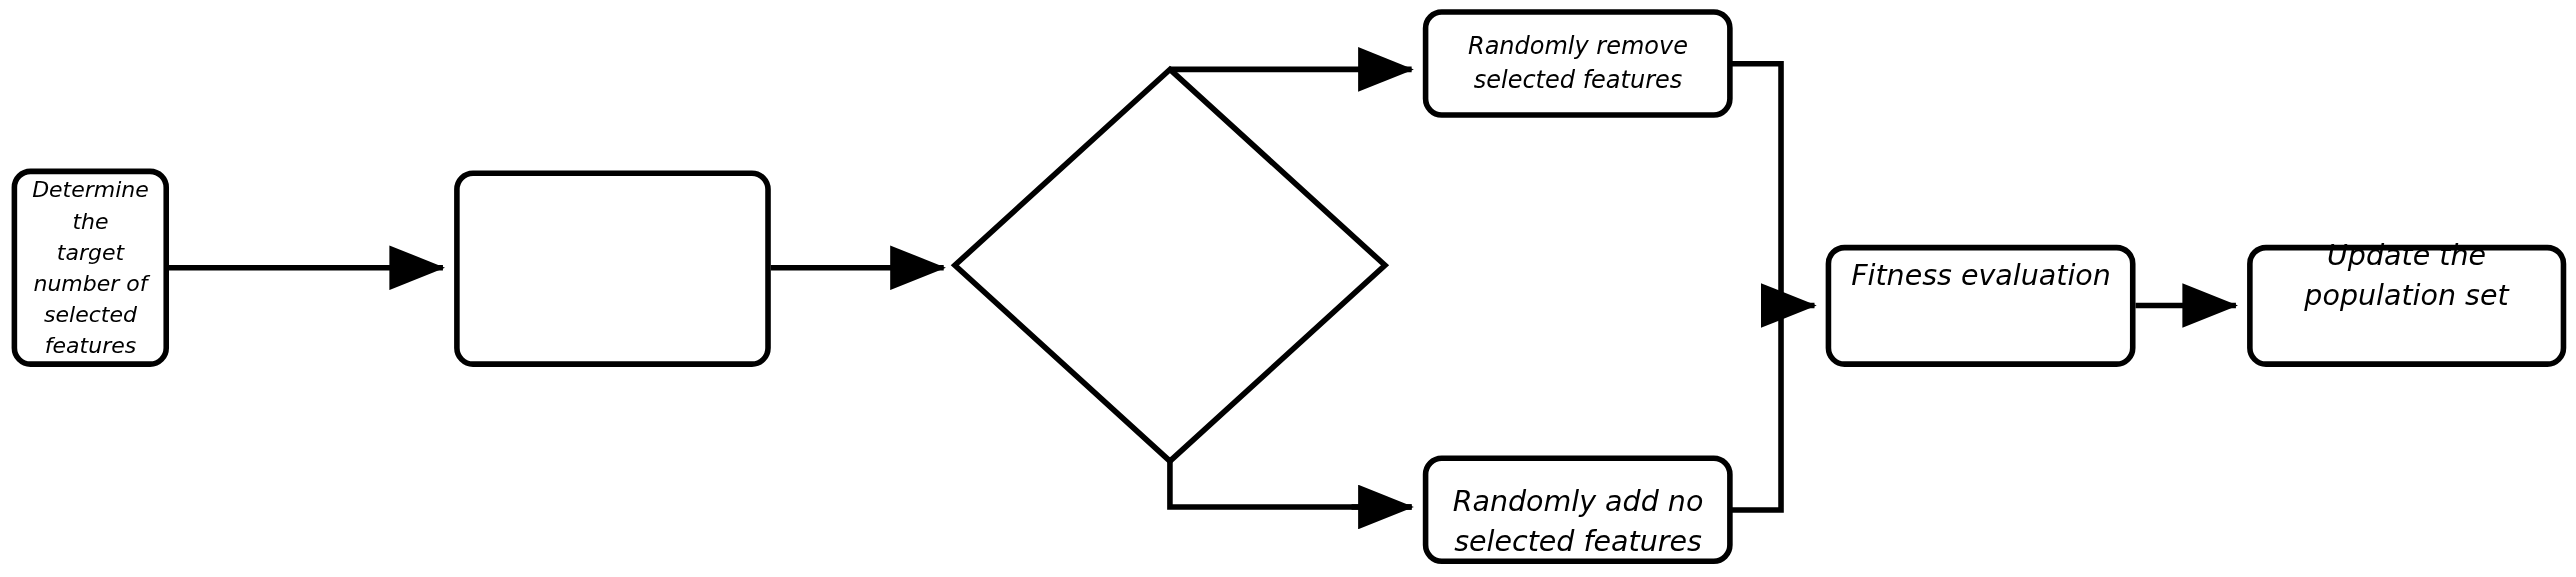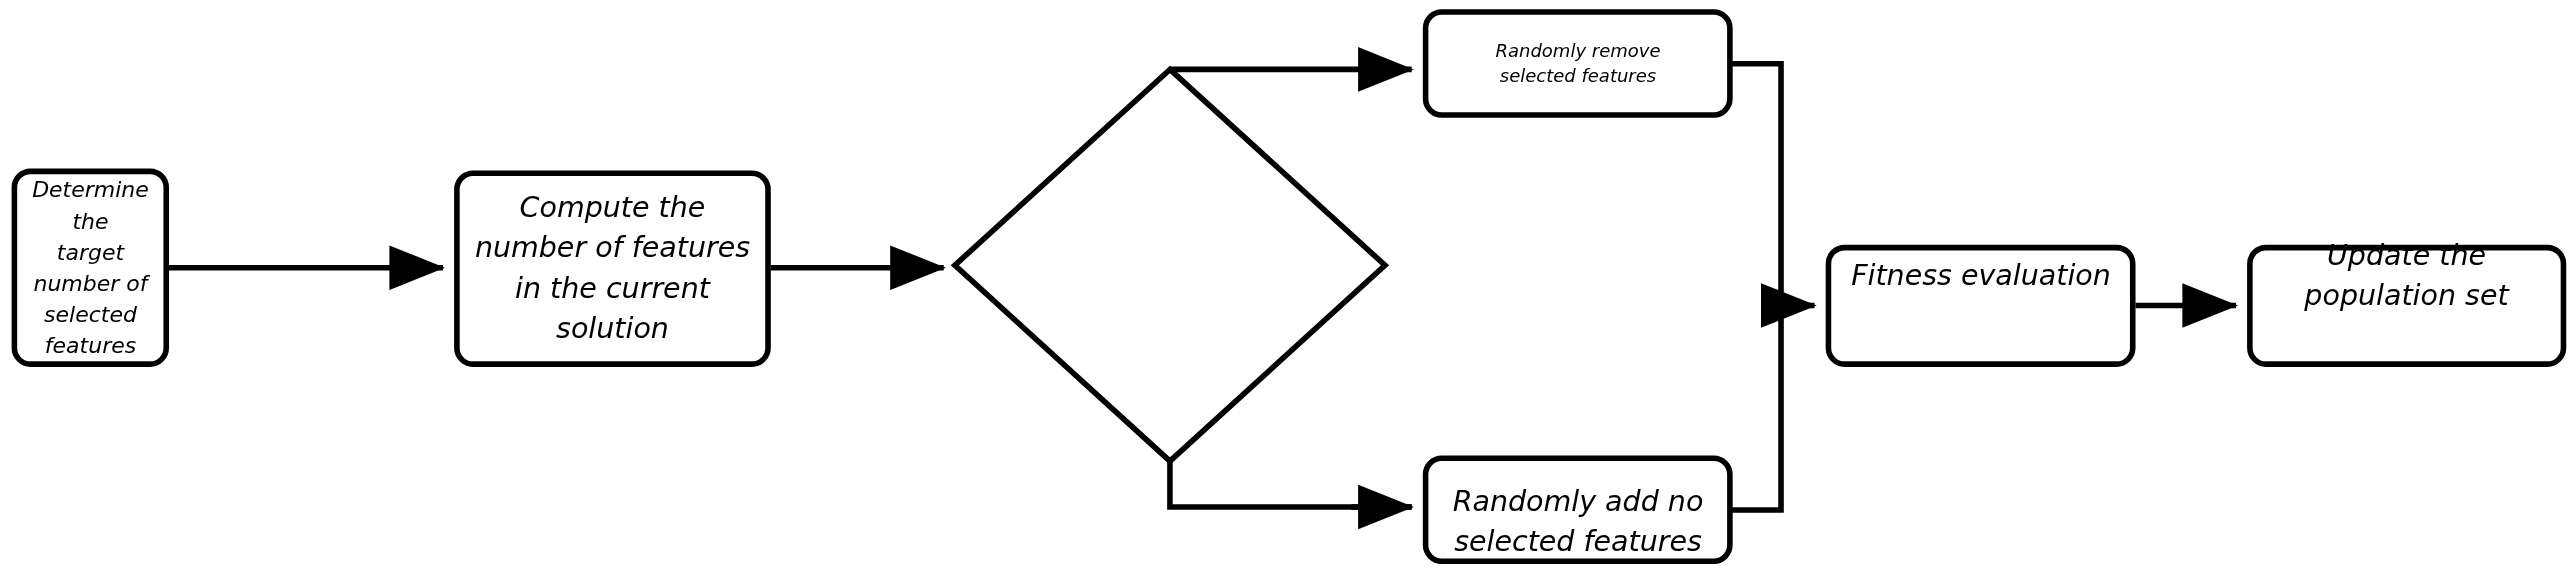--- a/index.html
+++ b/index.html
@@ -52,21 +52,21 @@
   #label-compute {
     left: 454px; top: 170px; width: 317px; height: 197px;
     font-size: 28.5px; line-height: 1.42;
   }
   #label-decision {
     left: 990px; top: 186px; width: 360px; height: 161px;
     font-size: 28.5px; line-height: 1.42;
   }
   #label-remove {
     left: 1423px; top: 9.3px; width: 310px; height: 108px;
-    font-size: 18px; line-height: 1.42; border-radius: 19px;
+    font-size: 24px; line-height: 1.42; border-radius: 19px;
   }
   #label-add {
     left: 1423px; top: 456px; width: 310px; height: 132px;
     font-size: 28.5px; line-height: 1.42;
   }
   #label-fitness {
     left: 1826px; top: 245px; width: 310px; height: 62px;
     font-size: 28.5px; line-height: 1.42;
   }
   #label-update {
@@ -117,24 +117,20 @@
     <line x1="2873" y1="493" x2="2927" y2="493" stroke="#000000" stroke-width="9" marker-end="url(#arrowhead)"></line>
 
     <line x1="3445" y1="493" x2="3607" y2="493" stroke="#000000" stroke-width="9" marker-end="url(#arrowhead)"></line>
 
   </svg>
 
   <div class="node-label italic-label" id="label-determine">Determine the
 target number of
 selected features</div>
 
-  <div class="node-label italic-label" id="label-compute">Compute the
-number of features
-in the current
-solution</div>
 
 
   <div class="node-label italic-label" id="label-remove">Randomly remove
 selected features</div>
 
   <div class="node-label italic-label" id="label-add">Randomly add no
 selected features</div>
 
   <div class="node-label italic-label" id="label-fitness">Fitness evaluation</div>
 

